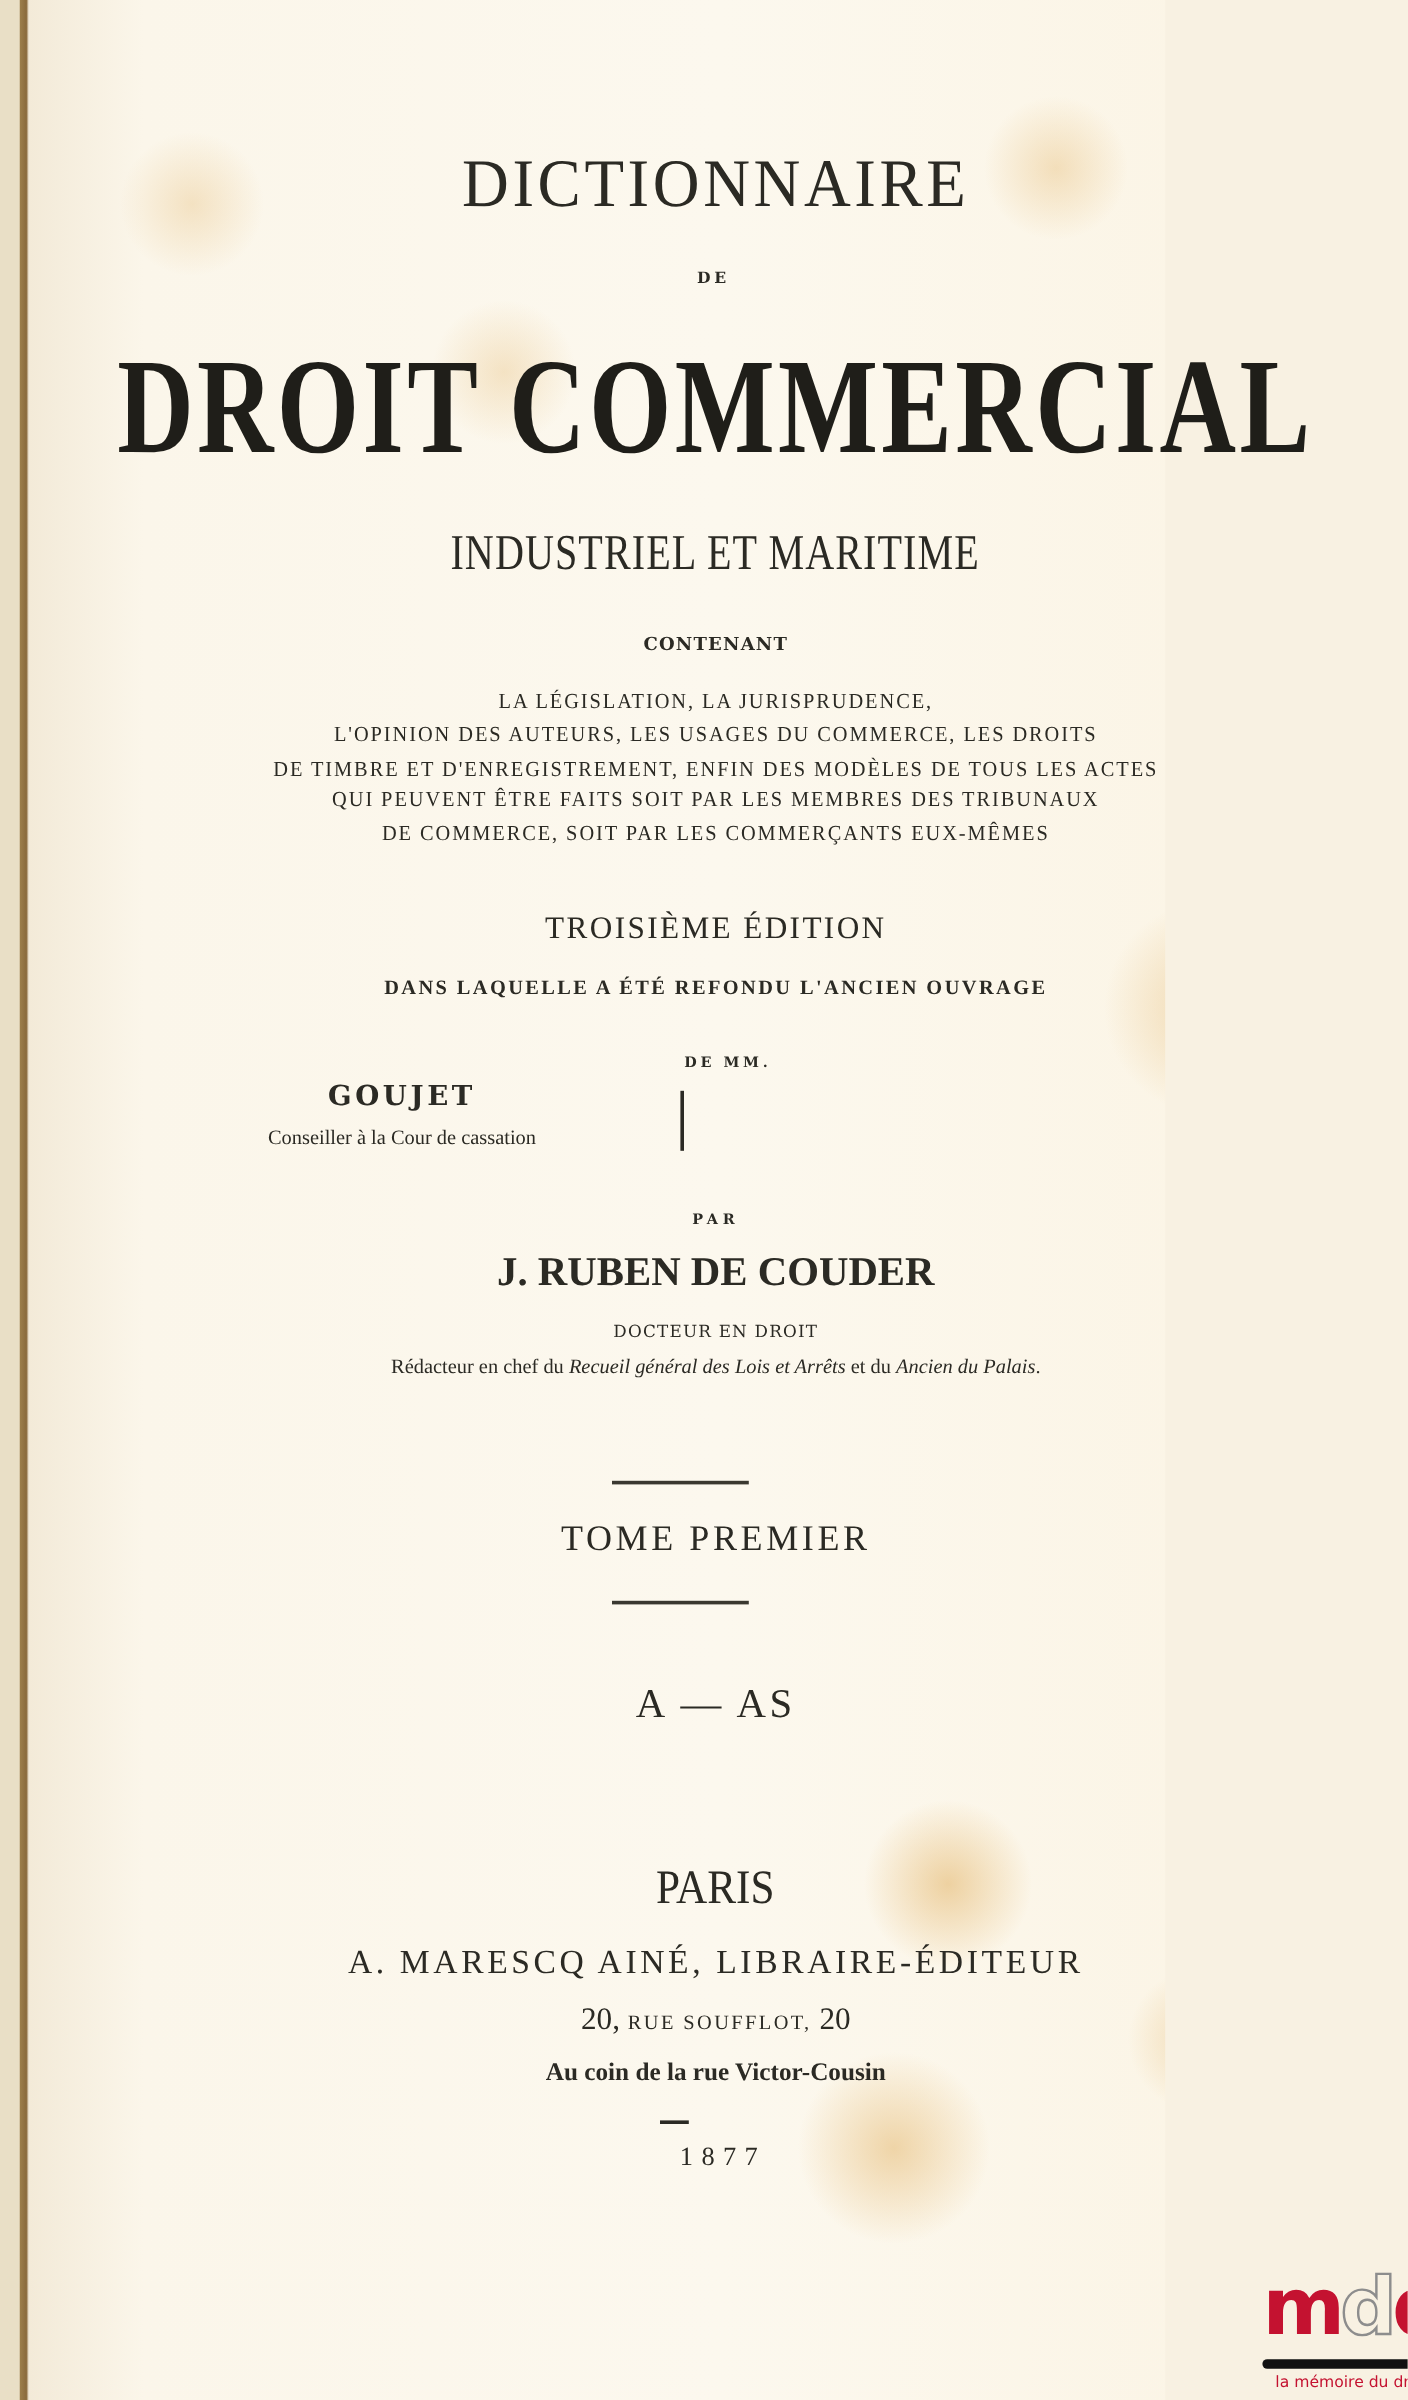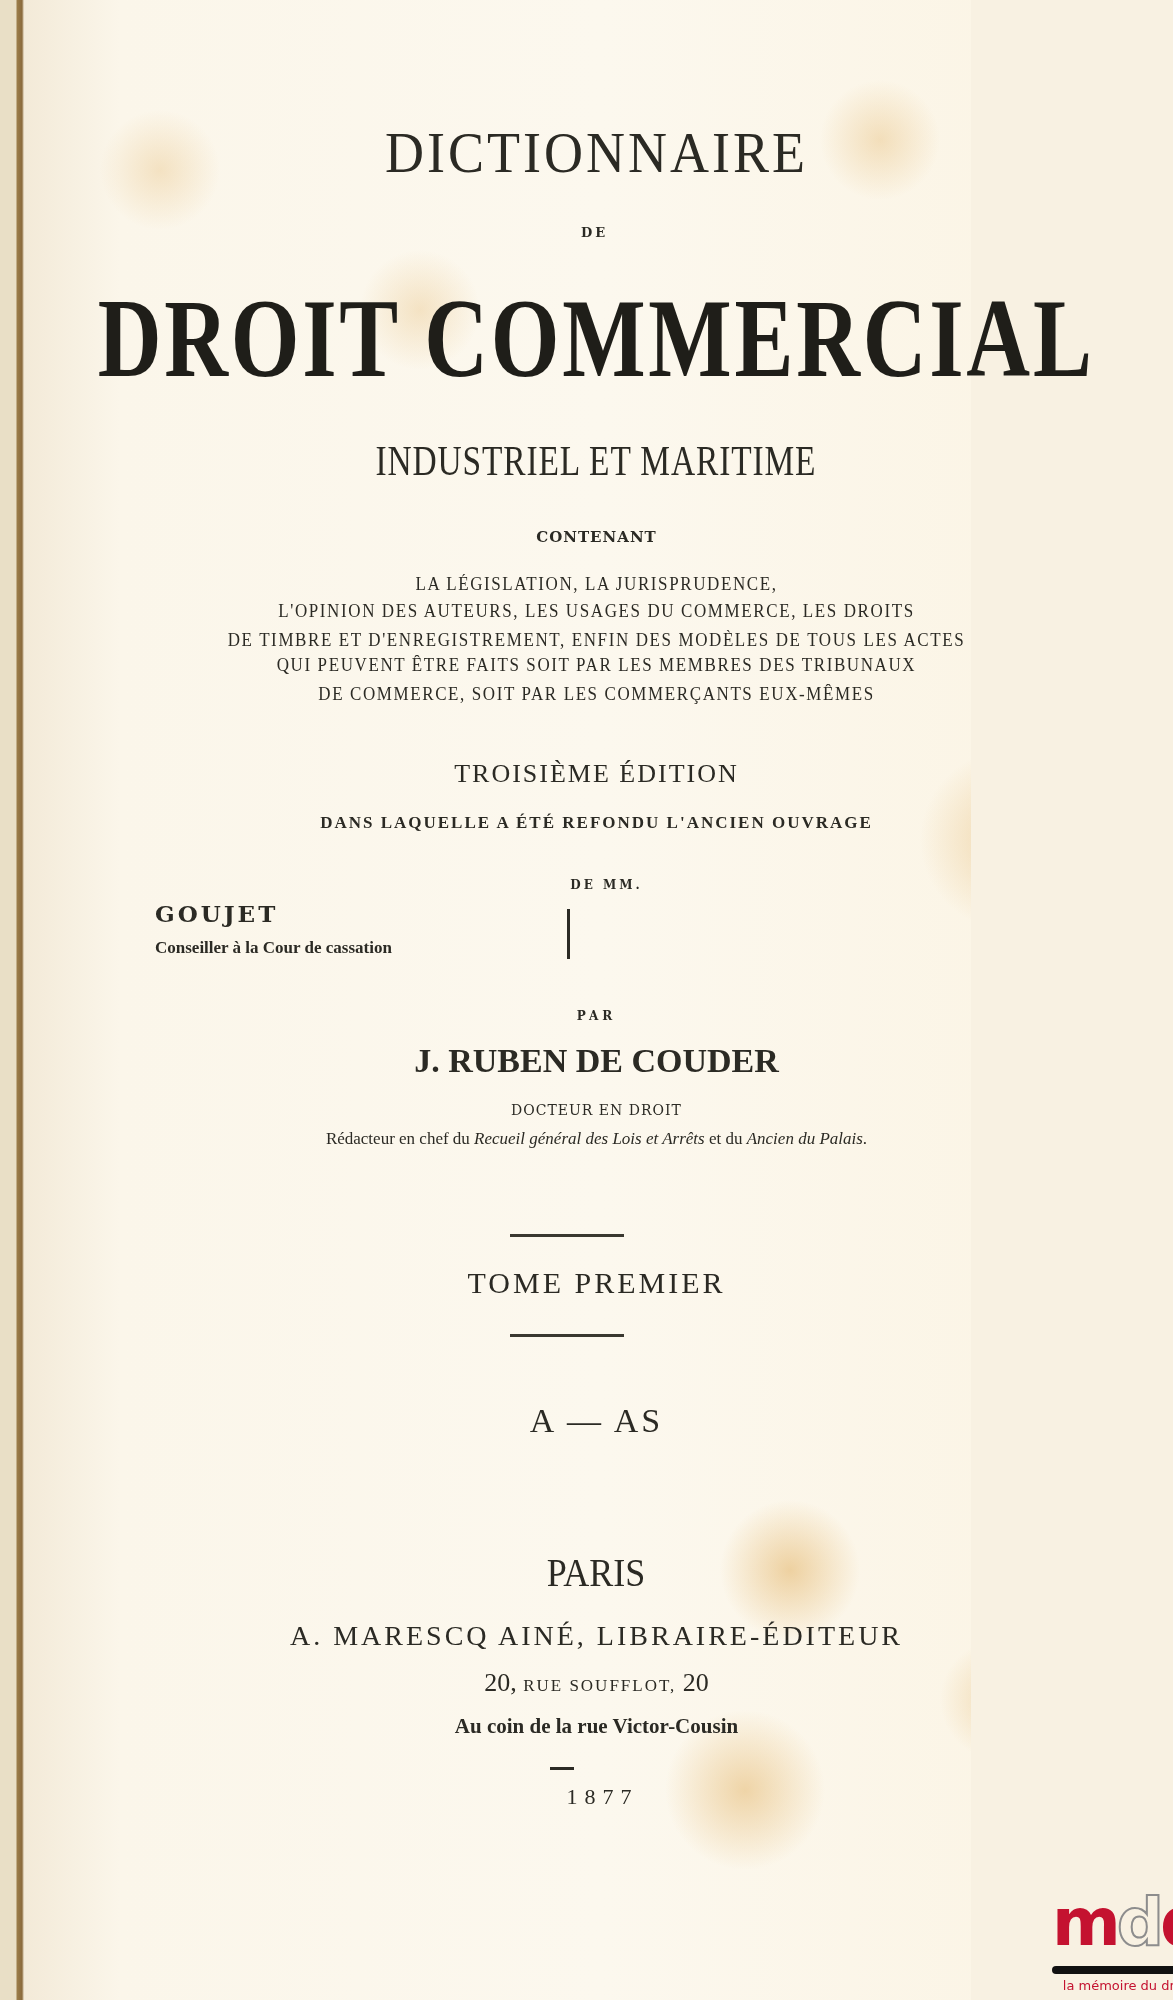--- a/index.html
+++ b/index.html
@@ -35,25 +35,25 @@
     .t-cont { top: 530px; font-size: 15px; font-weight: bold; letter-spacing: 1px; padding-left: 10px;}
     .t-body { font-size: 17px; letter-spacing: 1.6px; font-family: "Liberation Serif", serif; transform: scaleY(1.05); padding-left: 10px;}
     .t-b1 { top: 576px; }
     .t-b2 { top: 603px; }
     .t-b3 { top: 632px; }
     .t-b4 { top: 657px; }
     .t-b5 { top: 686px; }
     .t-trois { top: 761px; font-size: 26px; font-family: "Liberation Serif", serif; letter-spacing: 2px; padding-left: 10px;}
     .t-dans { top: 814px; font-size: 17px; font-weight: bold; letter-spacing: 2px; font-family: "Liberation Serif", serif; padding-left: 10px;}
     .t-demm { top: 879px; font-size: 12px; letter-spacing: 3px; font-weight: bold; padding-left: 20px;}
-    .author { position: absolute; text-align: left; width: 360px; line-height: 1; }
+    .author { position: absolute; text-align: center; width: 360px; line-height: 1; }
     .author-left { left: 155px; top: 902px; }
     .author-right { left: 622px; top: 902px; }
     .author .name { font-size: 23px; font-weight: bold; letter-spacing: 3px; }
-    .author .role { font-size: 17px; margin-top: 14px; font-family: "Liberation Serif", serif; font-weight: bold; }
+    .author .role { font-size: 17px; margin-top: 14px; font-family: "Liberation Serif", serif; }
     .divider-v { position: absolute; left: 567px; top: 909px; width: 3px; height: 50px; background: #2b2a24; }
     .t-par { top: 1010px; font-size: 12px; letter-spacing: 4px; font-weight: bold; padding-left: 10px;}
     .t-ruben { top: 1044px; font-size: 34px; font-weight: bold; font-family: "Liberation Serif", serif; padding-left: 10px;}
     .t-docteur { top: 1103px; font-size: 14px; letter-spacing: 1px; padding-left: 10px;}
     .t-redac { top: 1130px; font-size: 17px; font-family: "Liberation Serif", serif; padding-left: 10px;}
     .t-redac i { font-style: italic; }
     .rule { position: absolute; left: 510px; width: 114px; height: 3px; background: #3a3830; }
     .rule-1 { top: 1234px; }
     .rule-2 { top: 1334px; }
     .t-tome { top: 1268px; font-size: 30px; font-family: "Liberation Serif", serif; letter-spacing: 3px; padding-left: 10px;}

